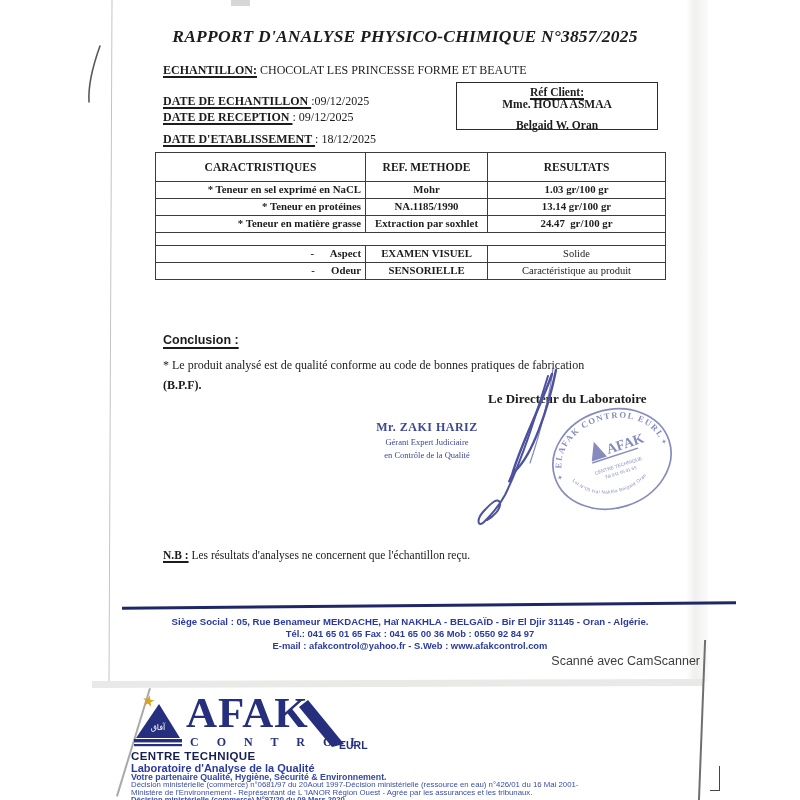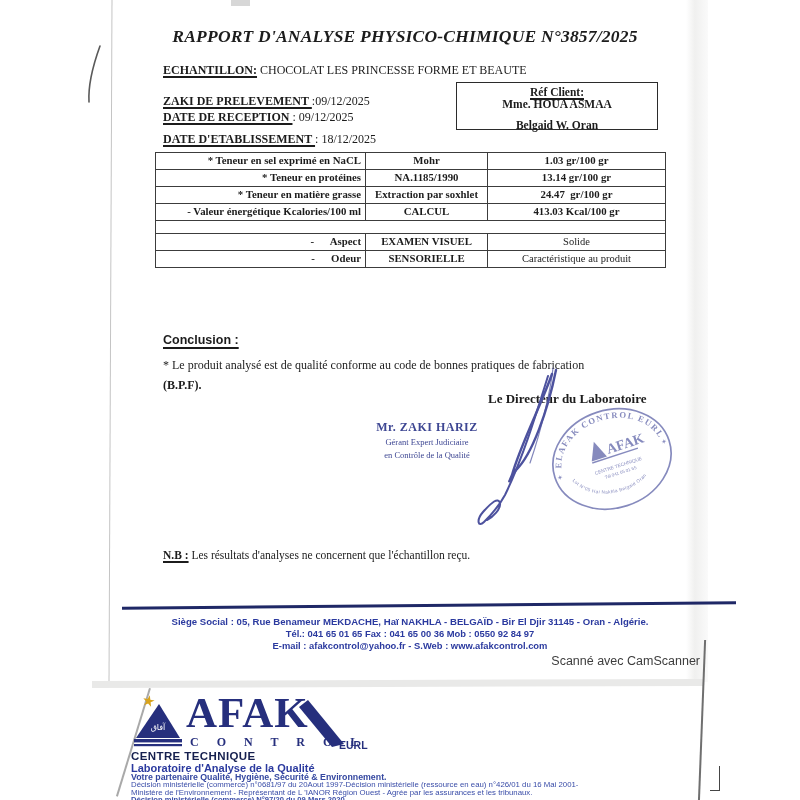--- a/index.html
+++ b/index.html
@@ -74,57 +74,57 @@
   <path d="M20,6 C12,28 8,45 9,62" stroke="#5a5a5a" stroke-width="1.6" fill="none" stroke-linecap="round"></path>
 </svg>
 
 <div class="abs doc-title">RAPPORT D'ANALYSE PHYSICO-CHIMIQUE N°3857/2025</div>
 
 <div class="abs sample-line">
   <span class="lbl">ECHANTILLON:</span><span> CHOCOLAT LES PRINCESSE FORME ET BEAUTE</span>
 </div>
 
 <div class="dates">
-  <div class="abs d1"><span class="lbl">ZAKI DE PRELEVEMENT </span><span>:09/12/2025</span></div>
+  <div class="abs d1"><span class="lbl">DATE DE ECHANTILLON </span><span>:09/12/2025</span></div>
   <div class="abs d2"><span class="lbl">DATE DE RECEPTION </span><span>: 09/12/2025</span></div>
   <div class="abs d3"><span class="lbl">DATE D'ETABLISSEMENT </span><span>: 18/12/2025</span></div>
 </div>
 
 <div class="abs client-box">
   <div class="lbl">Réf Client:</div>
   <div>Mme. HOUA ASMAA</div>
   <div class="loc">Belgaid W. Oran</div>
 </div>
 
 <table class="analysis">
   <colgroup>
       <col style="width:210px">
       <col style="width:122px">
       <col style="width:178px">
     </colgroup>
   <tbody>
+      <tr>
+    <th class="hd">CARACTRISTIQUES</th>
+    <th class="hd">REF. METHODE</th>
+    <th class="hd">RESULTATS</th>
+  </tr>
   <tr class="r">
     <td class="name">* Teneur en sel exprimé en NaCL</td>
     <td class="mid">Mohr</td>
     <td class="res">1.03 gr/100 gr</td>
   </tr>
   <tr class="r">
     <td class="name">* Teneur en protéines</td>
     <td class="mid">NA.1185/1990</td>
     <td class="res">13.14 gr/100 gr</td>
   </tr>
   <tr class="r">
     <td class="name">* Teneur en matière grasse</td>
     <td class="mid">Extraction par soxhlet</td>
     <td class="res pre">24.47  gr/100 gr</td>
-  </tr>
-  <tr class="r">
-    <td class="name">- Valeur énergétique Kcalories/100 ml</td>
-    <td class="mid">CALCUL</td>
-    <td class="res">413.03 Kcal/100 gr</td>
   </tr>
   <tr class="spacer">
     <td class="sl"></td>
         <td></td>
         <td class="sr"></td>
   </tr>
   <tr class="r">
     <td class="name pre">-      Aspect</td>
     <td class="mid">EXAMEN VISUEL</td>
     <td class="res-reg">Solide</td>

